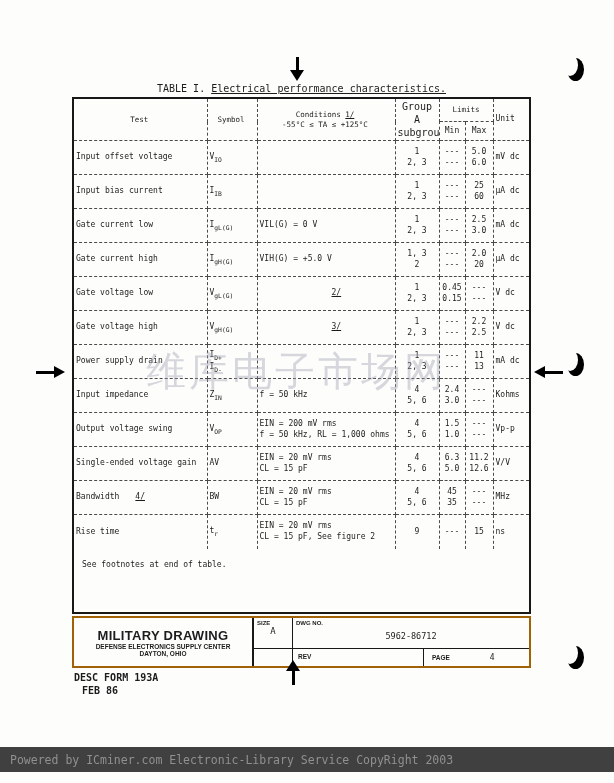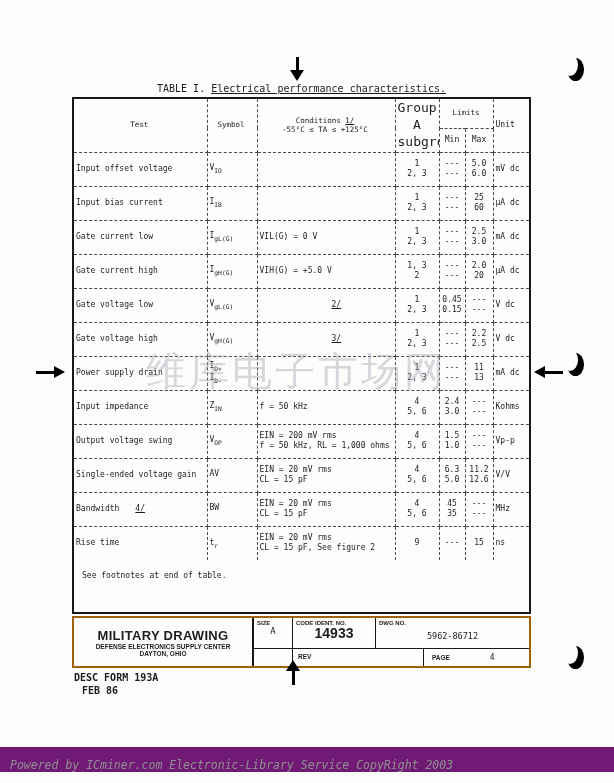--- a/index.html
+++ b/index.html
@@ -20,21 +20,21 @@
                        line-height:1.3; padding:1px 2px; vertical-align:middle; overflow:hidden; }
   .perf thead tr.h1 { height:22px; }
   .perf thead tr.h2 { height:18px; }
   .perf tbody tr { height:34px; }
   .c-test { text-align:left; padding-left:4px;margin-top:25px; }
   .c-sym  { text-align:left; padding-left:3px; }
   .c-cond { text-align:left; padding-left:4px; }
   .ctr    { text-align:center; padding-left:0; }
   .c-unit { text-align:left; padding-left:3px; }
   th.c-cond, th.c-test, th.c-sym { text-align:center; padding-left:0; font-size:7.5px; }
-  th.c-sub { font-size:13px; }
+  th.c-sub { font-size:10px; }
   th.c-limits { height:11px; font-size:7.5px; text-align:center; padding:0; }
   sub { font-size:6.3px; }
   .symline { min-height:0; }
   .condref { text-decoration:underline; padding-left:72px; }
   .note4 { text-decoration:underline; margin-left:16px; }
   .footnote { margin:11px 0 0 8px; font-size:8px; }
 
   
   .title-block { position:absolute; left:72px; top:616px; width:459px; height:52px;
                  border:2px solid #a16207; box-sizing:border-box; display:flex; background:#fdfdfb; }
@@ -78,21 +78,21 @@
   
   .punch { position:absolute; width:17px; height:23px; }
   .punch::before { content:""; position:absolute; left:0; top:0; width:17px; height:23px; background:#000; border-radius:50%; }
   .punch::after  { content:""; position:absolute; left:-5px; top:-4px; width:16px; height:22px; background:#fdfdfb; border-radius:50%; }
   .p1 { left:567px; top:58px; } .p2 { left:567px; top:353px; } .p3 { left:567px; top:646px; }
 
   .watermark { position:absolute; left:146px; top:344px; font-size:40px; letter-spacing:3px;
                color:#9aa0b0; opacity:0.4; font-family:"DejaVu Sans", sans-serif; pointer-events:none; }
 
   .footer-band { position:absolute; left:0; top:747px; width:614px; height:25px;
-                 background:#701a75; display:flex; align-items:flex-end;font-style:italic; }
+                 background:#404040; display:flex; align-items:center; }
   .footer-band span { margin-left:10px; color:#909090; font-size:11.5px; }
 </style>
 </head>
 <body>
 
 <div class="page">
 
   <div class="arrow-top">
     <div class="shaft-v"></div>
     <div class="tri-down"></div>
@@ -415,24 +415,20 @@
       <div class="org-title">MILITARY DRAWING</div>
       <div class="org-sub">DEFENSE ELECTRONICS SUPPLY CENTER</div>
       <div class="org-sub">DAYTON, OHIO</div>
     </div>
     <div class="tb-right">
       <div class="tb-row1">
         <div class="tb-size">
           <div class="tb-label">SIZE</div>
           <div class="tb-size-val">A</div>
         </div>
-        <div class="tb-code">
-          <div class="tb-label">CODE IDENT. NO.</div>
-          <div class="tb-code-val">14933</div>
-        </div>
         <div class="tb-dwg">
           <div class="tb-label">DWG NO.</div>
           <div class="tb-dwg-val">5962-86712</div>
         </div>
       </div>
       <div class="tb-row2">
         <div class="tb-blank"></div>
         <div class="tb-rev">REV</div>
         <div class="tb-page">
           <span>PAGE</span>

